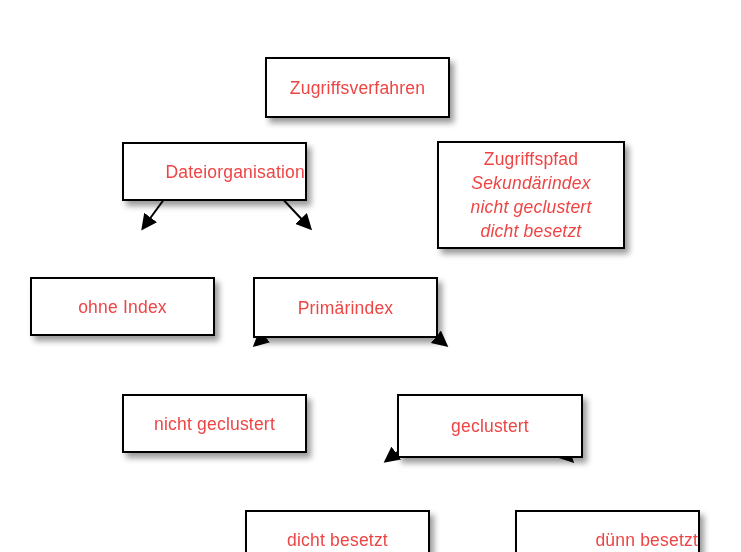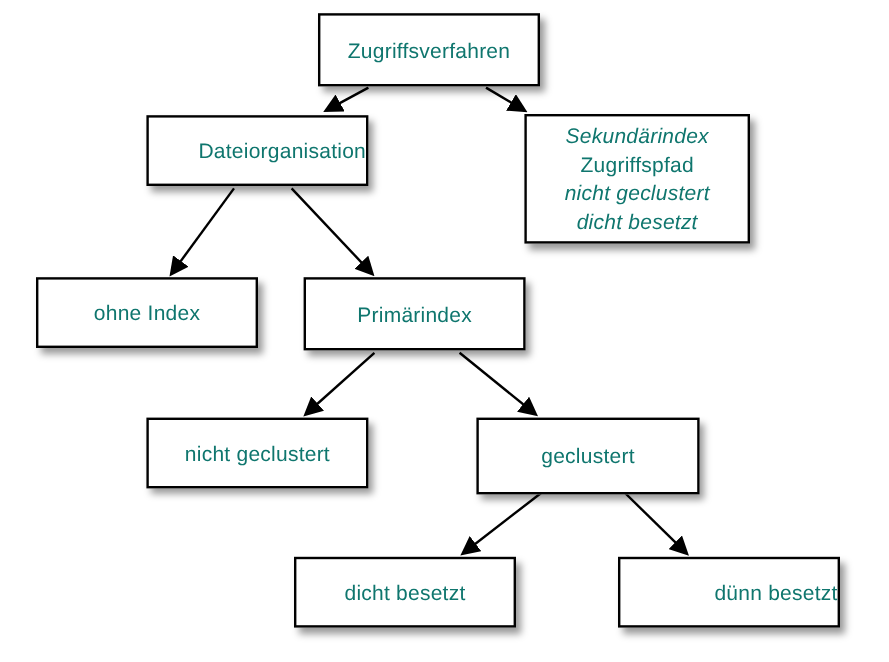--- a/index.html
+++ b/index.html
@@ -28,23 +28,24 @@
     box-sizing: border-box;
     background: #ffffff;
     border: 2px solid #000000;
     box-shadow: 4px 5px 6px rgba(0,0,0,0.40);
     display: flex;
     flex-direction: column;
     align-items: center;
     justify-content: center;
     text-align: center;
     font-size: 17.5px;
-    color: #0f766e;
+    color: #ef4444;
     letter-spacing: 0.2px;
     z-index: 2;
+    margin-top: 46px;
   }
   .node .line { display: block; line-height: 24px; }
   .node .italic { font-style: italic; }
 
   
   #n-zugriffsverfahren { left: 265px; top: 11px;  width: 185px; height: 61px; }
   #n-dateiorganisation { left: 122px; top: 96px;  width: 185px; height: 59px; align-items: flex-end; }
   #n-zugriffspfad      { left: 437px; top: 95px;  width: 188px; height: 108px; }
   #n-ohne-index        { left: 30px;  top: 231px; width: 185px; height: 59px; }
   #n-primaerindex      { left: 253px; top: 231px; width: 185px; height: 61px; }
@@ -76,22 +77,22 @@
 
   <div class="node" id="n-zugriffsverfahren">
     <span class="line">Zugriffsverfahren</span>
   </div>
 
   <div class="node" id="n-dateiorganisation">
     <span class="line">Dateiorganisation</span>
   </div>
 
   <div class="node" id="n-zugriffspfad">
+    <span class="line">Zugriffspfad</span>
     <span class="line italic">Sekundärindex</span>
-    <span class="line">Zugriffspfad</span>
     <span class="line italic">nicht geclustert</span>
     <span class="line italic">dicht besetzt</span>
   </div>
 
   <div class="node" id="n-primaerindex">
     <span class="line">Primärindex</span>
   </div>
 
   <div class="node" id="n-ohne-index">
     <span class="line">ohne Index</span>

